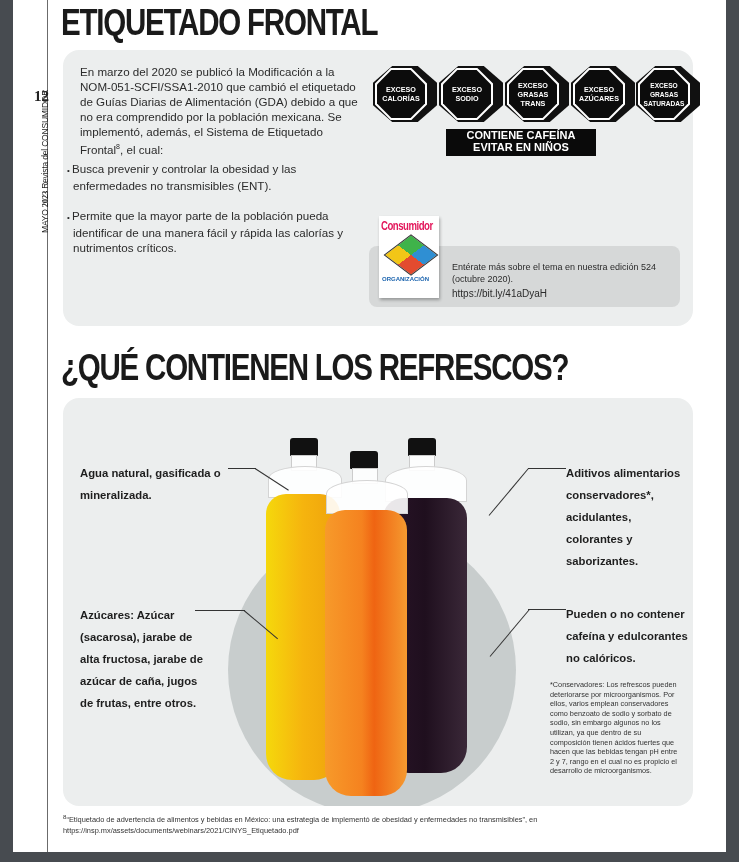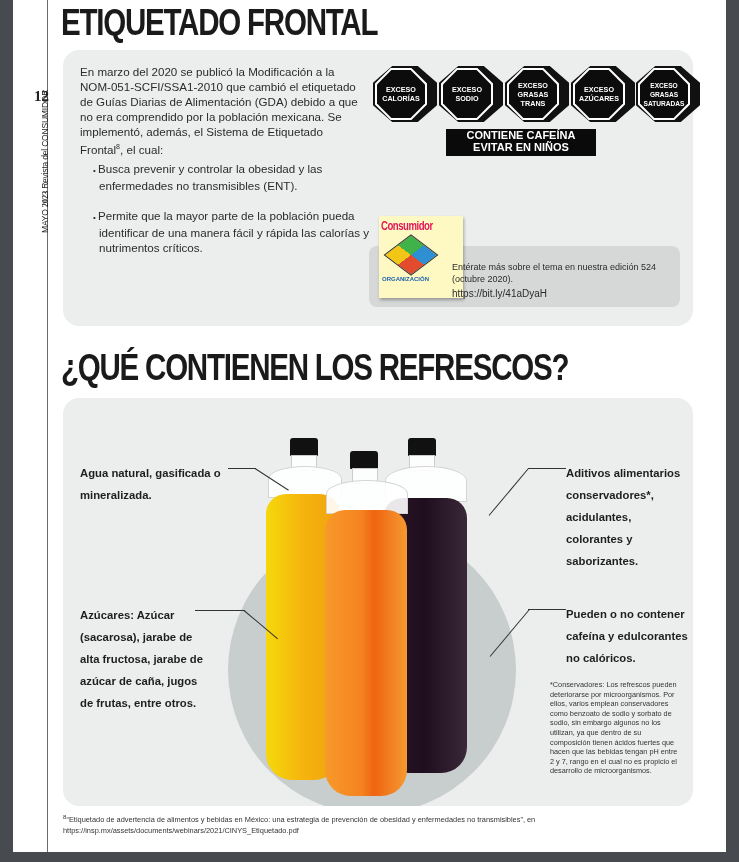--- a/index.html
+++ b/index.html
@@ -6,32 +6,32 @@
   body{width:739px;height:862px;background:#474b50;position:relative;overflow:hidden;font-family:"Liberation Sans",sans-serif;}
   .page{position:absolute;left:13px;top:0;width:713px;height:852px;background:#ffffff;}
   .vrule{position:absolute;left:34px;top:0;width:1px;height:852px;background:#6b6b6b;}
   .pagenum{position:absolute;left:14px;top:88px;width:22px;text-align:right;font-family:"Liberation Serif",serif;font-weight:bold;font-size:15px;color:#222;}
   .spine{position:absolute;left:-38px;top:158px;width:140px;transform:rotate(-90deg);transform-origin:center;font-family:"Liberation Sans Narrow","Liberation Sans",sans-serif;font-size:8.5px;color:#222;white-space:nowrap;text-align:right;letter-spacing:-0.2px;}
   .spine b{font-family:"Liberation Serif",serif;}
   h1.title{position:absolute;margin:0;left:48px;top:2px;font-family:"Liberation Sans",sans-serif;font-weight:bold;font-size:36px;letter-spacing:-1.5px;color:#1a1a1a;transform:scaleX(0.82);transform-origin:left;white-space:nowrap;}
   .panel1{position:absolute;left:50px;top:50px;width:630px;height:276px;background:#eceeee;border-radius:16px;}
   .intro{position:absolute;left:17px;top:14px;width:280px;font-size:11.6px;line-height:15px;color:#2b2b2b;}
   .intro sup{font-size:7px;}
-  .bullets{position:absolute;left:28px;top:111px;width:290px;margin:0;padding:0;list-style:none;}
+  .bullets{position:absolute;left:2px;top:111px;width:290px;margin:0;padding:0;list-style:none;}
   .bullets li{font-size:11.6px;line-height:15px;color:#2b2b2b;margin-bottom:15px;padding-left:8px;text-indent:-6px;}
   .bullets li::before{content:"• ";font-size:8px;}
   .octs{position:absolute;left:296px;top:16px;width:335px;height:60px;}
   .oct{position:absolute;top:0;width:64px;height:56px;background:#111;clip-path:polygon(30% 0,70% 0,100% 30%,100% 70%,70% 100%,30% 100%,0 70%,0 30%);}
   .oct .inner{position:absolute;left:2px;top:2px;width:52px;height:52px;background:#fff;clip-path:polygon(30% 0,70% 0,100% 30%,100% 70%,70% 100%,30% 100%,0 70%,0 30%);}
   .oct .core{position:absolute;left:4px;top:4px;width:48px;height:48px;background:#0c0c0c;clip-path:polygon(30% 0,70% 0,100% 30%,100% 70%,70% 100%,30% 100%,0 70%,0 30%);display:flex;align-items:center;justify-content:center;text-align:center;color:#fff;font-weight:bold;font-size:7.2px;line-height:9px;}
   .warn{position:absolute;background:#0a0a0a;color:#fff;font-weight:bold;text-align:center;}
   .warn1{left:383px;top:79px;width:150px;height:27px;font-size:11px;line-height:12px;padding-top:0;box-sizing:border-box;}
   .warn2{left:360px;top:118px;width:197px;height:22px;font-size:9px;line-height:10px;padding-top:1px;box-sizing:border-box;}
   .inner-box{position:absolute;left:306px;top:196px;width:311px;height:61px;background:#d6d8d8;border-radius:8px;}
-  .mag{position:absolute;left:316px;top:166px;width:60px;height:82px;background:#fef9c3;box-shadow:1px 2px 3px rgba(0,0,0,0.3);overflow:hidden;padding-left:24px;}
+  .mag{position:absolute;left:316px;top:166px;width:60px;height:82px;background:#ffffff;box-shadow:1px 2px 3px rgba(0,0,0,0.3);overflow:hidden;}
   .mag .mt{position:absolute;left:2px;top:3px;font-size:12px;font-weight:bold;color:#e3175b;letter-spacing:-0.6px;transform:scaleX(0.8);transform-origin:left;}
   .mag .cube{position:absolute;left:15px;top:22px;width:32px;height:32px;transform:rotate(45deg) skew(-8deg,-8deg);background:
     conic-gradient(#2f8fd3 0 25%,#e34b2f 0 50%,#f2c617 0 75%,#3fb34a 0);border:1px solid #333;}
   .mag .ml{position:absolute;left:3px;top:60px;font-size:6px;font-weight:bold;color:#1a63ae;}
   .more{position:absolute;left:389px;top:211px;width:225px;font-size:9px;line-height:12px;color:#2b2b2b;}
   .url{position:absolute;left:389px;top:238px;font-size:10px;color:#2b2b2b;text-align:center;}
   h2.title2{position:absolute;margin:0;left:48px;top:347px;font-family:"Liberation Sans",sans-serif;font-weight:bold;font-size:36px;letter-spacing:-1.5px;color:#1a1a1a;transform:scaleX(0.82);transform-origin:left;white-space:nowrap;}
   .panel2{position:absolute;left:50px;top:398px;width:630px;height:408px;background:#eceeee;border-radius:16px;overflow:hidden;}
   .circle{position:absolute;left:165px;top:128px;width:288px;height:288px;border-radius:50%;background:#c8cdcd;}
   .bottle{position:absolute;}
@@ -149,16 +149,16 @@
 
     <div class="label" style="left:17px;top:64px;width:150px">Agua natural, gasificada o mineralizada.</div>
     <div class="label" style="left:17px;top:206px;width:130px">Azúcares: Azúcar (sacarosa), jarabe de alta fructosa, jarabe de azúcar de caña, jugos de frutas, entre otros.</div>
     <div class="label" style="left:503px;top:64px;width:125px">Aditivos alimentarios conservadores*, acidulantes, colorantes y saborizantes.</div>
     <div class="label" style="left:503px;top:205px;width:125px">Pueden o no contener cafeína y edulcorantes no calóricos.</div>
 
     <div class="footnote-s">*Conservadores: Los refrescos pueden deteriorarse por microorganismos. Por ellos, varios emplean conservadores como benzoato de sodio y sorbato de sodio, sin embargo algunos no los utilizan, ya que dentro de su composición tienen ácidos fuertes que hacen que las bebidas tengan pH entre 2 y 7, rango en el cual no es propicio el desarrollo de microorganismos.</div>
   </div>
 
   <div class="footer">
-    <sup>8</sup><span>“Etiquetado de advertencia de alimentos y bebidas en México: una estrategia de prevención de obesidad y enfermedades no transmisibles”, en</span><br>
+    <sup>8</sup><span>“Etiquetado de advertencia de alimentos y bebidas en México: una estrategia de implementó de obesidad y enfermedades no transmisibles”, en</span><br>
     <span>https://insp.mx/assets/documents/webinars/2021/CINYS_Etiquetado.pdf</span>
   </div>
 </div>
 
 </body></html>

